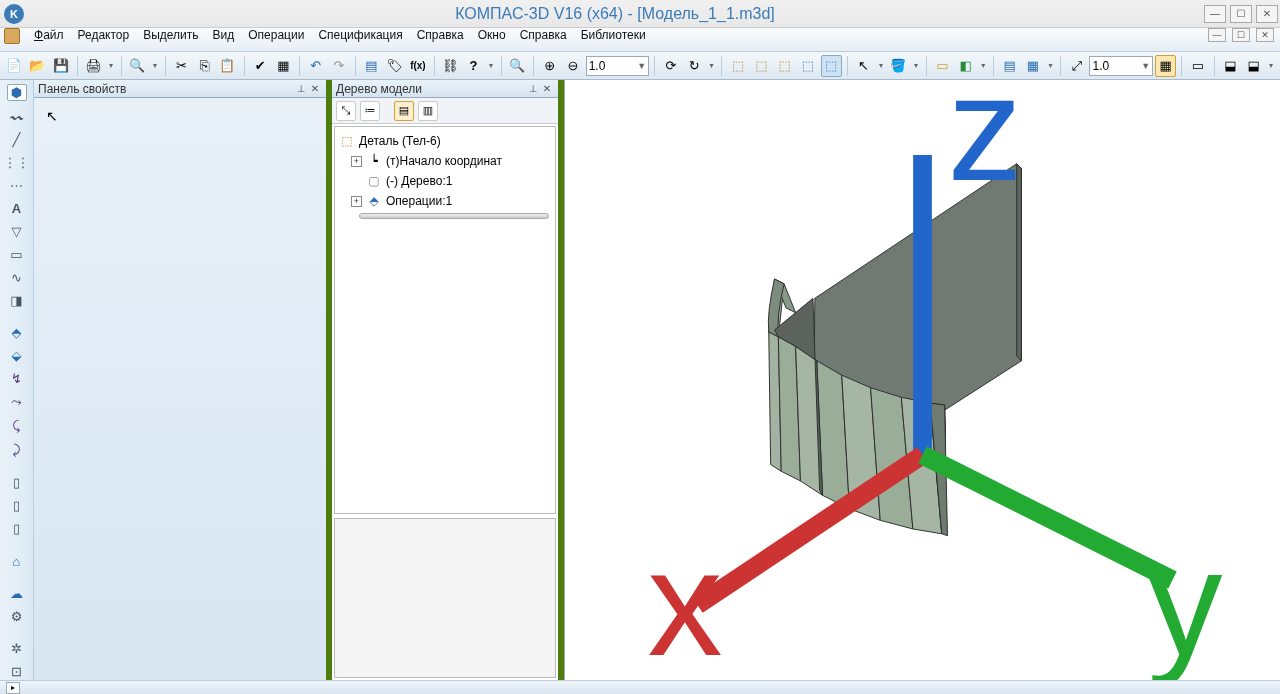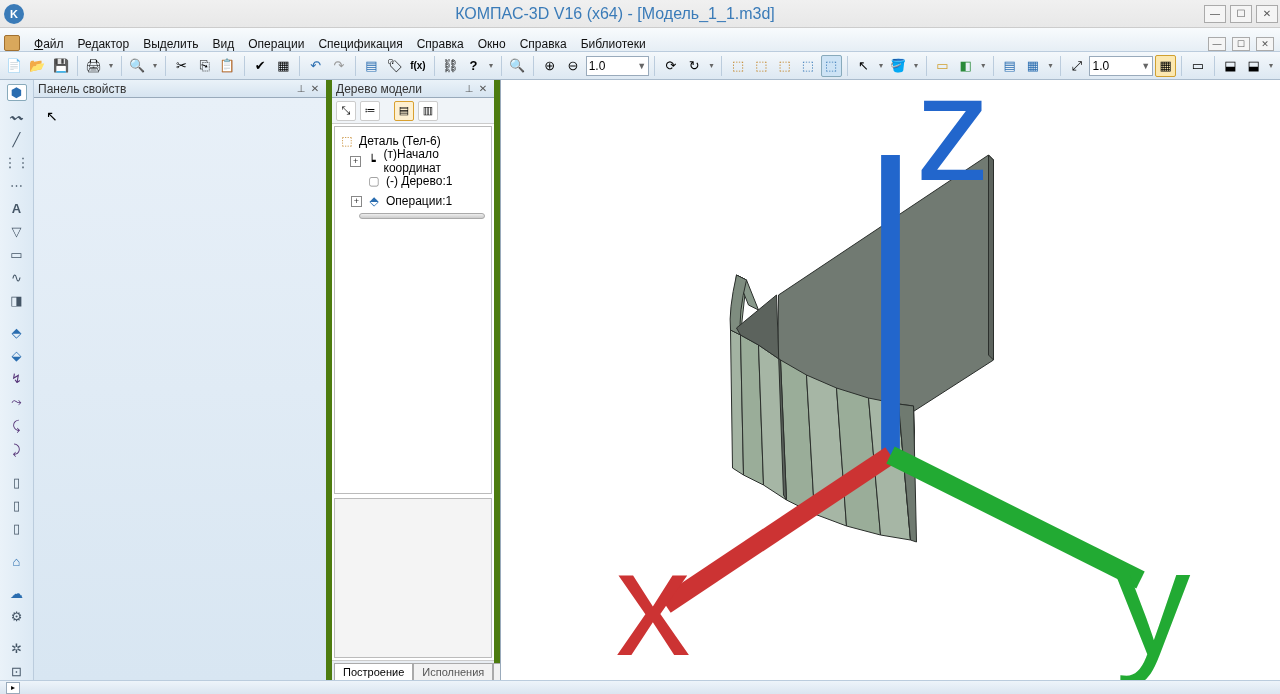--- a/index.html
+++ b/index.html
@@ -7,21 +7,21 @@
 
 .titlebar { height: 28px; background: linear-gradient(#f0f0f0,#e8e8e8); display: flex; align-items: center; border-bottom: 1px solid #ccc; }
 .titlebar .app-icon { width: 20px; height: 20px; margin: 0 4px; border-radius: 50%; background: #3a7bb8; display:flex;align-items:center;justify-content:center;color:#fff;font-weight:bold;font-size:11px;}
 .titlebar .title { flex: 1; text-align: center; color: #3a7bb8; font-size: 16px; }
 .winbtns { display: flex; }
 .winbtn { width: 22px; height: 18px; margin: 0 2px; border: 1px solid #aaa; background: #f5f5f5; display:flex; align-items:center; justify-content:center; font-size:10px; color:#555; cursor:pointer;}
 .winbtn.close::before{content:"✕";}
 .winbtn.max::before{content:"☐";}
 .winbtn.min::before{content:"—";}
 
-.menubar { height: 24px; background: linear-gradient(#f8fbfd,#e6eef5); display: flex; align-items: flex-end; padding: 0 4px; border-bottom: 1px solid #bcd; gap:14px;}
+.menubar { height: 24px; background: linear-gradient(#f8fbfd,#e6eef5); display: flex; align-items: flex-start; padding: 0 4px; border-bottom: 1px solid #bcd; gap:14px;}
 .menubar .doc-icon { width:16px; height:16px; background:#d9a85c; border:1px solid #a07030; border-radius:2px;}
 .menubar .menu-item { color: #111; cursor:pointer; }
 .menubar .menu-item u{text-decoration:underline;}
 .mdi-btns { margin-left:auto; display:flex; gap:2px; }
 .mdi-btns .winbtn{width:18px;height:14px;font-size:9px;}
 
 .toolbar { height: 28px; background: linear-gradient(#f4f8fb,#dde8f2); border-bottom: 1px solid #abc; display:flex; align-items:center; padding:0 4px; gap:2px; overflow:hidden;}
 .tbtn { width:22px; height:22px; border:1px solid transparent; display:flex; align-items:center; justify-content:center; border-radius:2px; cursor:pointer; font-size:13px;}
 .tsep { width:1px; height:20px; background:#bcd; margin:0 3px; }
 .tcombo { height:20px; border:1px solid #9ab; background:#fff; padding:0 2px; display:flex; align-items:center; gap:4px; font-size:11px;}
@@ -36,21 +36,21 @@
 
 .panel { display:flex; flex-direction:column; border-right:6px solid #4d7c0f; }
 .panel-header { height:18px; background: linear-gradient(#eaf2f9,#d6e4f0); border-bottom:1px solid #9ab; display:flex; align-items:center; padding:0 4px; font-size:11px; color:#333;}
 .panel-header .spacer{flex:1;}
 .panel-header .pbtn{width:14px;height:14px;display:flex;align-items:center;justify-content:center;font-size:10px;color:#555;cursor:pointer;}
 
 .props-panel { width:298px; }
 .props-body { flex:1; background: linear-gradient(to bottom,#e8f0f8,#d8e6f2); position:relative;}
 .cursor-arrow{position:absolute;left:12px;top:10px;font-size:14px;color:#000;}
 
-.tree-panel { width:168px; }
+.tree-panel { width:232px; }
 .tree-toolbar { height:26px; background:#f0f4f8; border-bottom:1px solid #ccc; display:flex; align-items:center; padding:0 4px; gap:4px;}
 .ttbtn{width:20px;height:20px;border:1px solid #ccc;background:#fff;display:flex;align-items:center;justify-content:center;font-size:11px;cursor:pointer;border-radius:2px;}
 .ttbtn.active{border-color:#d8a030;background:#fef0d0;}
 .tree-body { flex:1; background:#fff; border:1px solid #bbb; margin:2px; padding:4px 0; overflow:hidden;}
 .tree-row { display:flex; align-items:center; height:20px; padding-left:4px; gap:4px; font-size:12px; cursor:pointer;}
 .tree-row .exp{width:11px;height:11px;border:1px solid #888;display:flex;align-items:center;justify-content:center;font-size:9px;color:#333;background:#fff;line-height:1;}
 .tree-row .noexpand{width:11px;}
 .tree-row .ticon{width:16px;height:16px;display:flex;align-items:center;justify-content:center;font-size:12px;}
 .tree-indent{display:inline-block;}
 .tree-hbar{height:6px;margin:2px 6px 0 24px;background:linear-gradient(#eee,#ccc);border:1px solid #aaa;border-radius:3px;}
@@ -254,25 +254,20 @@
       </div>
       <div class="tree-row">
         <span class="tree-indent" style="width:8px;"></span>
         <span class="exp">+</span>
         <span class="ticon" style="color:#2a6db0;">⬘</span>
         <span>Операции:1</span>
       </div>
       <div class="tree-hbar"></div>
     </div>
     <div class="tree-preview"></div>
-    <div class="tree-tabs">
-      <div class="tree-tab active">Построение</div>
-      <div class="tree-tab">Исполнения</div>
-      <div class="tree-tab">Зоны</div>
-    </div>
   </div>
 
   <div class="viewport">
     <svg viewBox="0 0 744 600">
 
       <polygon points="260,215 470,75 475,80 475,280 265,415 258,408" fill="#717a72" stroke="#2b2f2c" stroke-width="1"></polygon>
       <polygon points="470,75 475,80 475,280 470,275" fill="#5c635d" stroke="#2b2f2c" stroke-width="1"></polygon>
 
       <g stroke="#2b2f2c" stroke-width="1">
         <polygon points="212,250 218,195 228,200 222,255" fill="#9aad99"></polygon>

